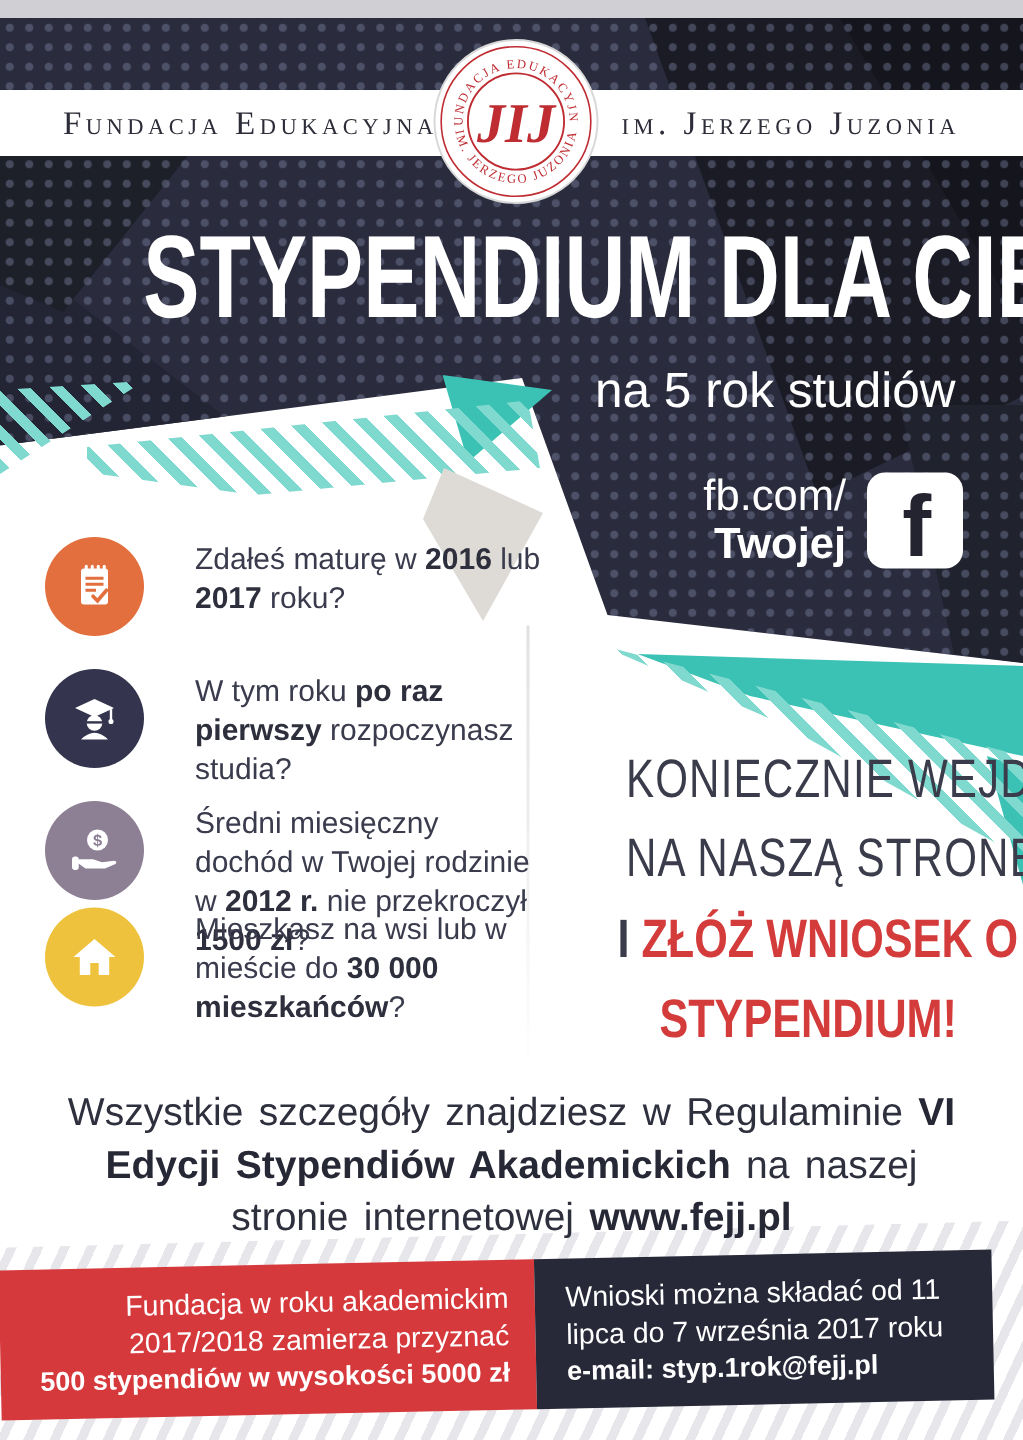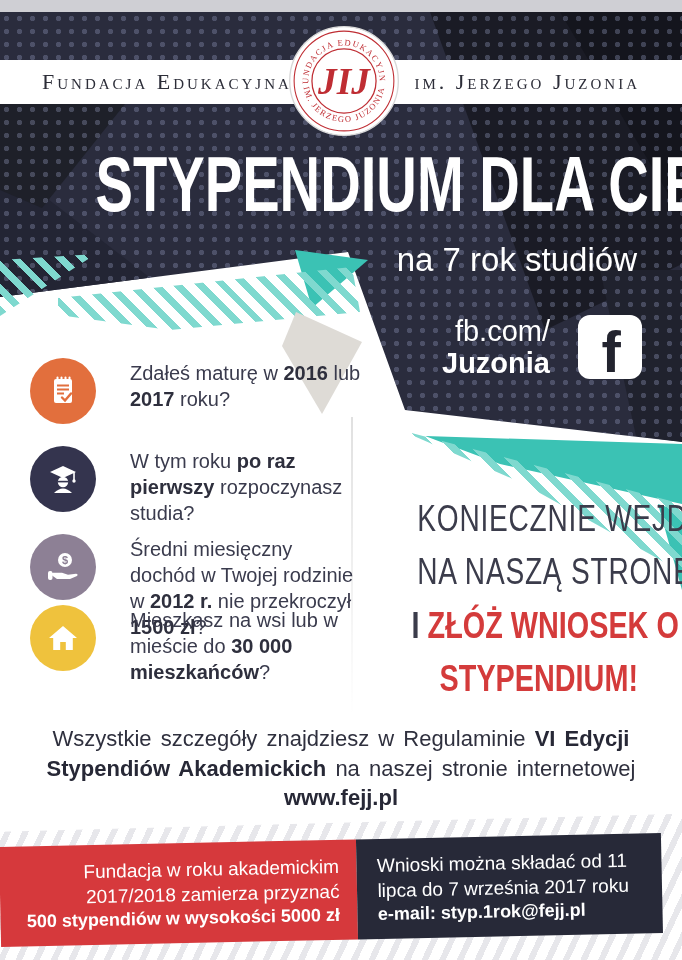--- a/index.html
+++ b/index.html
@@ -41,21 +41,21 @@
         padding:0 42px;box-sizing:border-box;}
   .band .btxt{font-family:"Liberation Serif",serif;font-variant:small-caps;
         font-size:22px;letter-spacing:3px;color:#2c2d38;white-space:nowrap;}
   
   .logo{position:absolute;left:287px;top:12px;width:114px;height:114px;}
   
   .title{position:absolute;left:0;top:133px;width:682px;text-align:center;
          color:#fff;font-weight:700;font-size:78px;line-height:1;
          transform:scaleX(.72);transform-origin:center;white-space:nowrap;letter-spacing:0;}
   .subtitle{position:absolute;top:229px;right:45px;color:#fff;font-size:33px;}
-  .fb{position:absolute;top:303px;right:40px;display:flex;align-items:center;gap:28px;}
+  .fb{position:absolute;top:303px;right:40px;display:flex;align-items:center;gap:14px;}
   .fb-text{text-align:right;color:#fff;font-size:29px;line-height:1.12;}
   .fb-text .b2{font-weight:700;}
   .fb-badge{width:64px;height:64px;background:#ffffff;border-radius:12px;position:relative;}
   .fb-badge span{position:absolute;left:50%;top:50%;transform:translate(-44%,-42%);
          font-size:58px;font-weight:700;color:#23242f;line-height:1;}
   
   .teal-tri-left{position:absolute;left:0;top:0;width:682px;height:960px;background:#3bc2b4;
          clip-path:polygon(295px 238px,368px 248px,312px 296px);}
   .stripe{background:repeating-linear-gradient(45deg,#7fd9cf 0 7px,rgba(255,255,255,0) 7px 16px);}
   .stripe-corner-tl{position:absolute;left:0;top:0;width:682px;height:960px;
@@ -81,21 +81,21 @@
   .q-text b{color:#2e2f3d;}
   
   .cta{position:absolute;left:355px;right:44px;top:480px;text-align:right;}
   .cta .thin{font-size:36px;color:#3b3c4b;line-height:1.48;letter-spacing:1px;
        transform:scaleX(.78);transform-origin:right;white-space:nowrap;}
   .cta .redline{font-size:36px;font-weight:700;color:#d43b3b;line-height:1.48;
        transform:scaleX(.8);transform-origin:right;white-space:nowrap;}
   .cta .prefix{color:#3b3c4b;font-weight:700;}
   
   .details{position:absolute;left:32px;right:32px;top:712px;text-align:center;
-       font-size:22px;line-height:1.35;color:#2f303e;word-spacing:3px;}
+       font-size:26px;line-height:1.35;color:#2f303e;word-spacing:3px;}
   .details b{color:#272836;}
   
   .footer{position:absolute;left:0;top:828px;width:662px;height:100px;
        display:flex;transform:rotate(-1.2deg);}
   .f-left{width:54%;background:#d6393c;color:#fff;text-align:right;
        padding:15px 18px 0 10px;box-sizing:border-box;font-size:19px;line-height:1.3;}
   .f-right{width:46%;background:#272938;color:#fff;text-align:left;
        padding:15px 10px 0 20px;box-sizing:border-box;font-size:19px;line-height:1.3;}
   .f-bold{font-weight:700;font-size:18px;}
 </style>
@@ -141,26 +141,26 @@
         <textPath href="#arcTop" startOffset="50%" text-anchor="middle">FUNDACJA EDUKACYJNA</textPath>
       </text>
       <text font-size="9.5" fill="#bf2d33" letter-spacing="1.6" font-family="Liberation Serif, serif">
         <textPath href="#arcBot" startOffset="50%" text-anchor="middle">IM. JERZEGO JUZONIA</textPath>
       </text>
       <text x="64" y="79" text-anchor="middle" font-family="Liberation Serif, serif" font-size="42" font-weight="bold" font-style="italic" fill="#bf2d33">JIJ</text>
     </svg>
   </div>
 
   <div class="title">STYPENDIUM DLA CIEBIE</div>
-  <div class="subtitle">na 7 rok studiów</div>
+  <div class="subtitle">na 5 rok studiów</div>
 
   <div class="fb">
     <div class="fb-text">
       <div>fb.com/</div>
-      <div class="b2">Juzonia</div>
+      <div class="b2">Twojej</div>
     </div>
     <div class="fb-badge">
       <span>f</span>
     </div>
   </div>
 
   <div class="q-row q1">
     <div class="q-icon" style="background:#e26f3d">
       <svg viewBox="0 0 40 40" width="40" height="40">
         <rect x="11" y="8" width="18" height="24" rx="2" fill="#fff"></rect>

